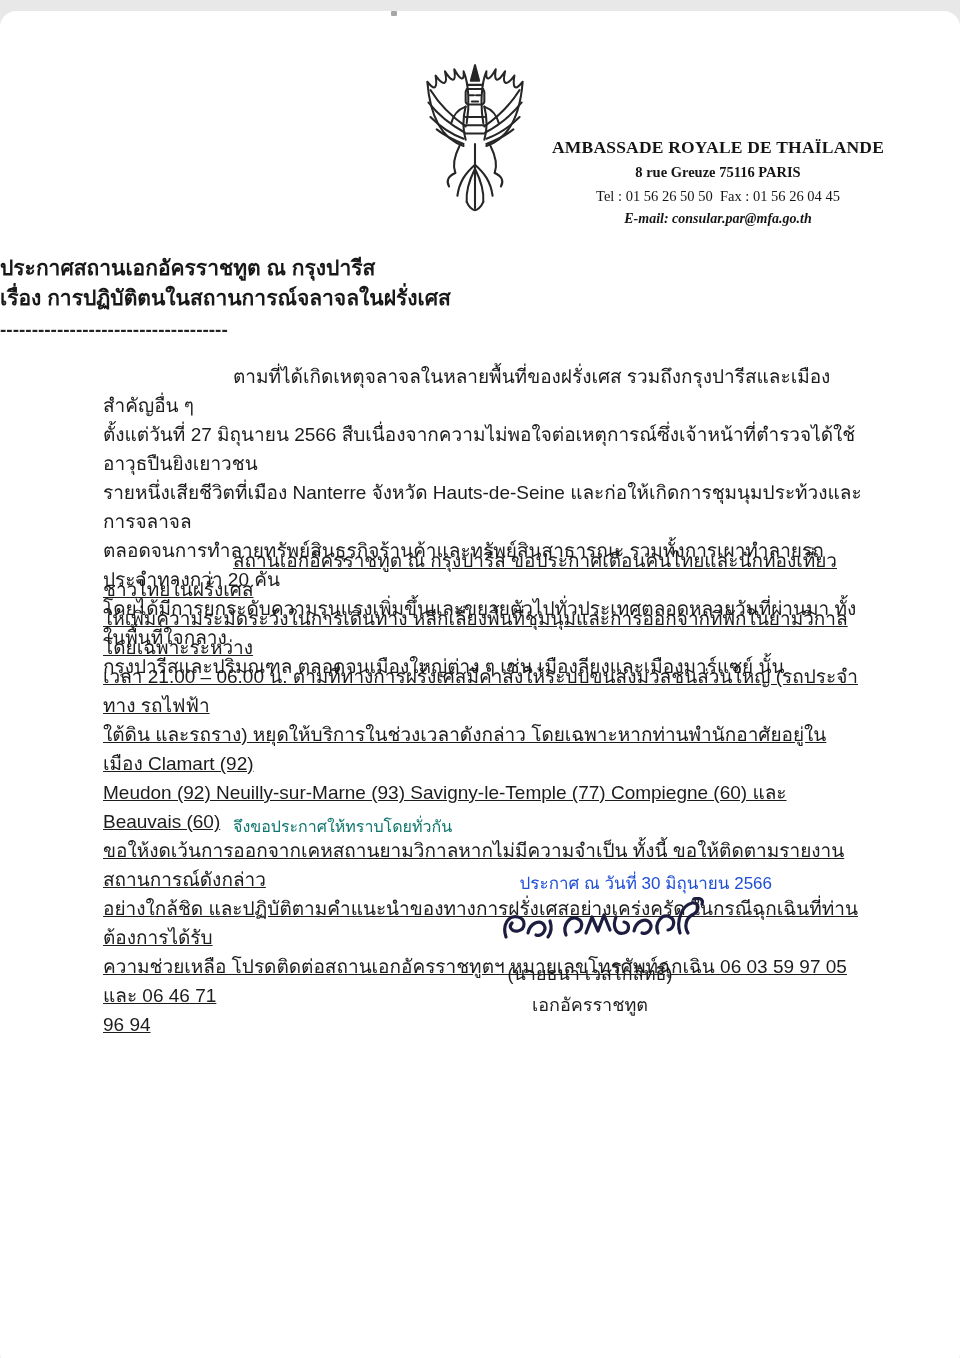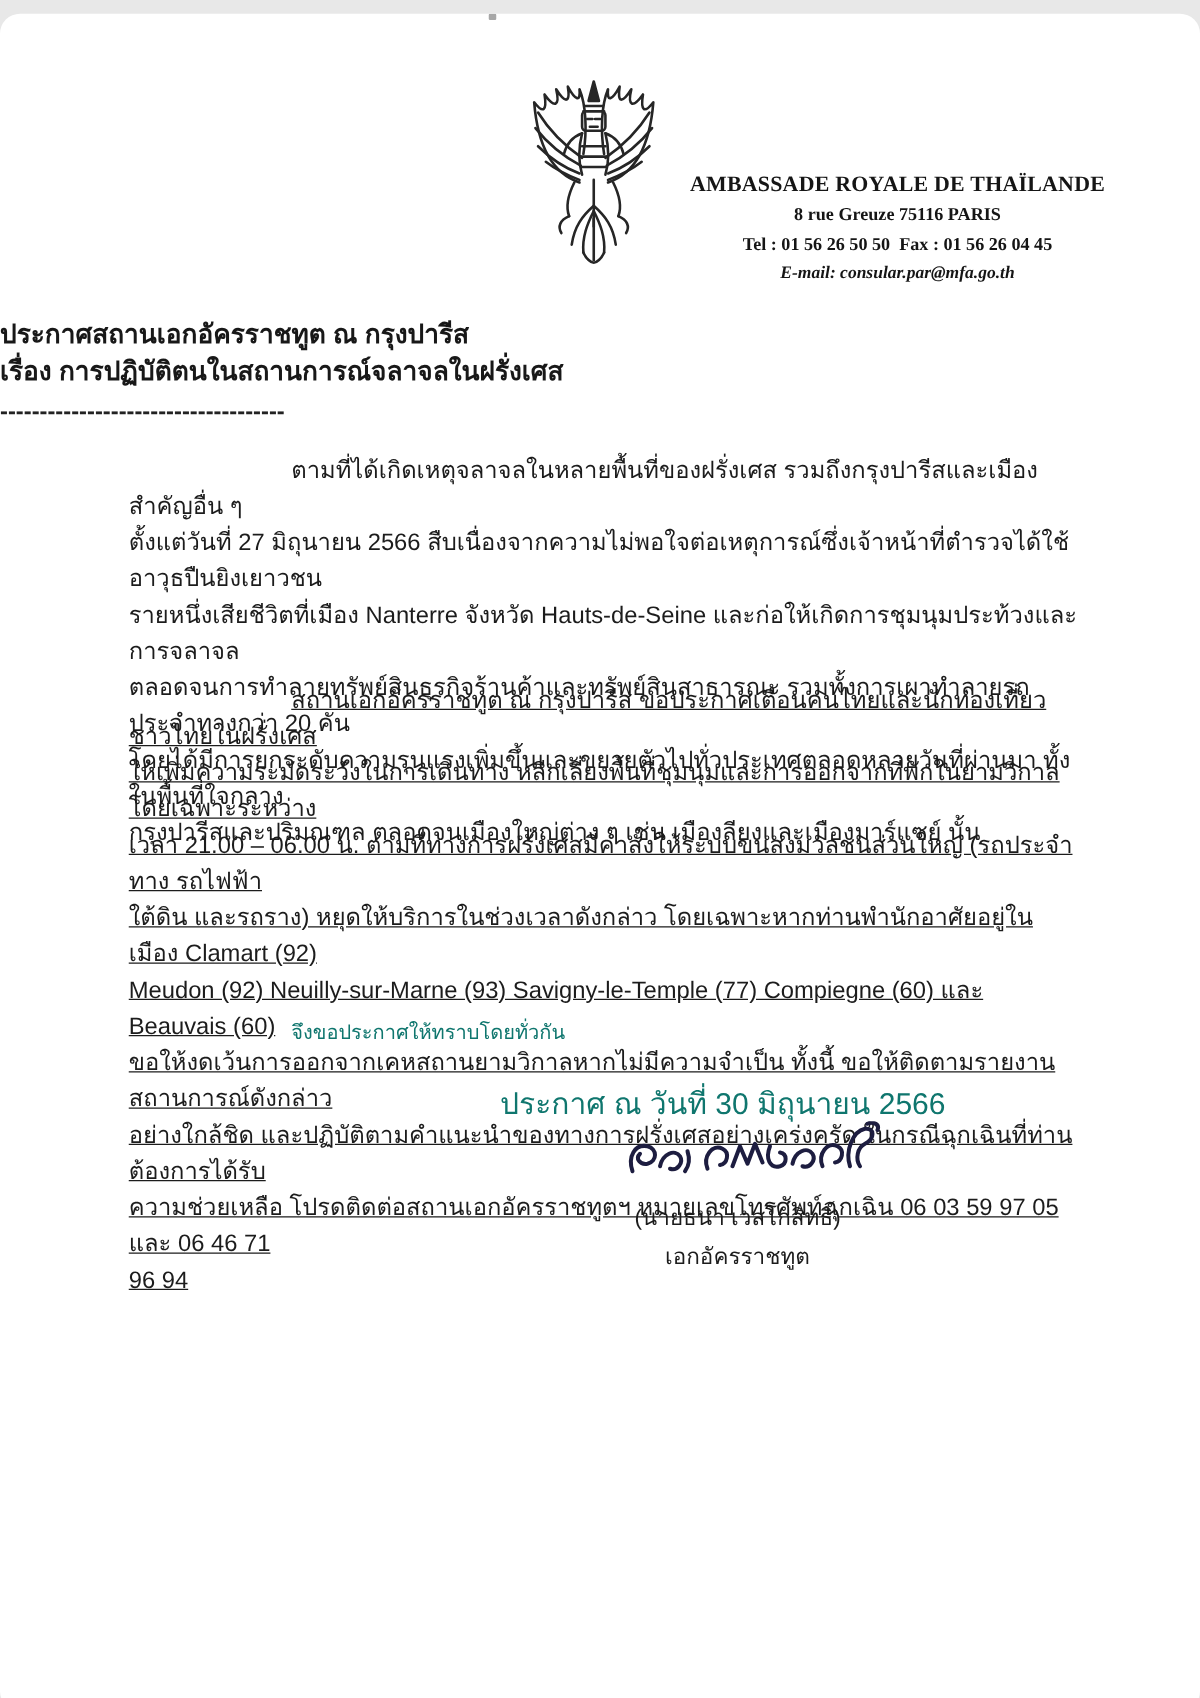--- a/index.html
+++ b/index.html
@@ -26,21 +26,21 @@
     position: absolute;
     left: 512px;
     top: 126px;
     width: 412px;
     text-align: center;
     font-family: "Liberation Serif", serif;
     color: #151515;
   }
   .org-name   { font-size: 17.5px; font-weight: bold; letter-spacing: .2px; margin-bottom: 6px; }
   .org-addr   { font-size: 14.5px; font-weight: bold; margin-bottom: 7px; }
-  .org-telfax { font-size: 14.5px; font-weight: 700; margin-bottom: 6px; white-space: pre-wrap; }
+  .org-telfax { font-size: 14.5px; font-weight: 400; margin-bottom: 6px; white-space: pre-wrap; }
   .org-email  { font-size: 14px;  font-weight: 600; font-style: italic; }
   
   .title-block {
     position: absolute;
     left: 0;
     top: 242px;
     width: 960px;
     text-align: left;
     font-weight: bold;
     font-size: 21px;
@@ -75,24 +75,24 @@
     font-size: 16px;
     line-height: 29px;
     text-indent: 130px;
     color: #0f766e;
   }
   .date-line {
     position: absolute;
     left: 400px;
     top: 858px;
     width: 372px;
-    text-align: left;
-    font-size: 24px;
+    text-align: right;
+    font-size: 17px;
     line-height: 29px;
-    color: #0f766e;
+    color: #1d4ed8;
   }
   
   .signature-ink {
     position: absolute;
     left: 498px;
     top: 886px;
     width: 214px;
     height: 60px;
   }
   .sig-block {

